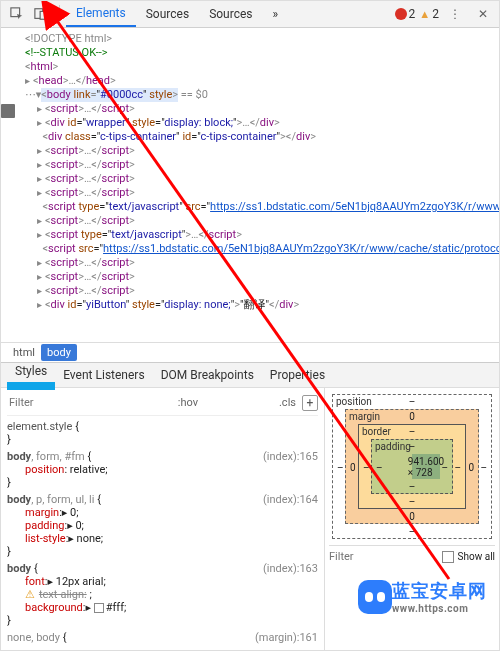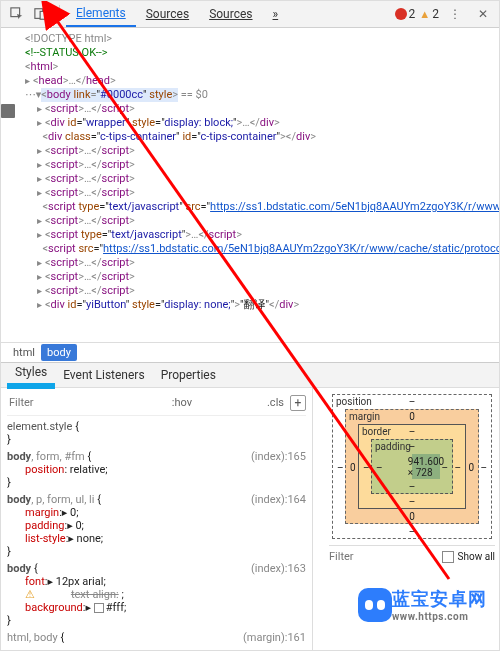--- a/index.html
+++ b/index.html
@@ -2,21 +2,21 @@
 <html><head>
 <meta charset="utf-8">
 <style>
 * { margin: 0; padding: 0; box-sizing: border-box; font-family: "Roboto", "Lucida Grande", "Segoe UI", Arial, sans-serif; }
 body { background: #fff; width: 500px; height: 651px; font-size: 12px; color: #222; position: relative; overflow: hidden; border: 1px solid #ddd;}
 
 .toolbar { display: flex; align-items: center; height: 27px; background: #f3f3f3; border-bottom: 1px solid #d0d0d0; padding: 0 4px; user-select: none;}
 .tb-icon { width: 20px; height: 20px; display: flex; align-items: center; justify-content: center; margin: 0 2px; color: #606060;}
 .tb-sep { width: 1px; height: 18px; background: #ccc; margin: 0 6px;}
 .tabs { display: flex; align-items: stretch; height: 100%; }
-.tab { padding: 0 10px; display: flex; align-items: center; color: #333; cursor: default; text-decoration: underline; }
+.tab { padding: 0 10px; display: flex; align-items: center; color: #333; cursor: default; }
 .tab.active { color: #1a73e8; border-bottom: 2px solid #1a73e8; }
 .tb-right { margin-left: auto; display: flex; align-items: center; gap: 4px; color: #606060;}
 .badge-err { color:#d23c35; display:flex; align-items:center; gap:2px;}
 .badge-err::before { content:""; width:12px; height:12px; border-radius:50%; background:#d93025; display:inline-block; line-height:12px; }
 .badge-err span { color:#333; }
 .badge-warn { color:#333; display:flex; align-items:center; gap:2px;}
 .badge-warn::before { content:"▲"; color:#e9a13b; font-size:11px; }
 
 .elements-view { padding: 4px 0 4px 12px; height: 314px; overflow: hidden; font-family: Menlo, Consolas, monospace; font-size: 11px; line-height: 14px; color:#222; position:relative;}
 .line { white-space: nowrap; }
@@ -33,36 +33,36 @@
 .comment { color:#0c7b0c; }
 .eq0 { color:#888; }
 .gutter-flash { position:absolute; left:0; top:76px; width:14px; height:14px; background:#707070; border-radius:1px;}
 
 .crumb { height: 20px; background:#fff; border-top:1px solid #ddd; display:flex; align-items:center; padding-left:6px; font-size:11px;}
 .crumb .c { padding:2px 6px; color:#555; }
 .crumb .c.sel { background:#3879d9; color:#fff; border-radius:2px; }
 
 .pane-header { display:flex; align-items:center; height:26px; border-top:1px solid #ccc; background:#f3f3f3; padding:0 6px; border-bottom:1px solid #ddd;}
 .pane-tab { padding:4px 8px; color:#333; }
-.pane-tab.active { border-bottom:6px solid #0ea5e9; }
-
-.lower { display:flex; height: calc(651px - 27px - 314px - 20px - 26px - 1px); gap: 12px; }
+.pane-tab.active { border-bottom:8px solid #0ea5e9; }
+
+.lower { display:flex; height: calc(651px - 27px - 314px - 20px - 26px - 1px); }
 .styles-pane { flex:1; border-right:1px solid #ddd; padding:4px 6px; font-family: Menlo, Consolas, monospace; font-size:11px; overflow:hidden;}
 .filter-row { display:flex; align-items:center; gap:6px; border-bottom:1px solid #eee; padding:2px 0 4px 0; font-family: inherit;}
 .filter-row input { border:none; font-size:11px; color:#888; padding:2px 2px; width:90px; outline:none;}
 .hov, .cls { color:#666; margin-left:auto;}
 .plus-btn { width:16px; height:16px; border:1px solid #999; border-radius:2px; display:flex; align-items:center; justify-content:center; font-size:12px; color:#555;}
 .rule { margin:4px 0 2px 0; }
 .selector { color:#555; }
 .brace { color:#222; }
 .ruleline { padding-left:18px; }
 .prop { color:#c80000; }
 .val { }
 .link-src { float:right; color:#888; }
-.disabled-rule { text-decoration: line-through; color:#888;margin-left:32px;}
+.disabled-rule { text-decoration: line-through; color:#888;}
 .warn-tri::before { content:"⚠"; color:#e4a028; margin-right:4px; font-size:11px;}
 .swatch { display:inline-block; width:10px; height:10px; border:1px solid #888; background:#fff; vertical-align:middle; margin-right:2px;}
 .grey { color:#888; }
 
 .side-pane { width:174px; padding:4px; font-size:10px;}
 .boxmodel { width:160px; height:145px; position:relative; margin:2px auto 4px auto;}
 .bm-layer { position:absolute; display:flex; align-items:flex-start; justify-content:center; font-size:10px;}
 .bm-pos { left:0; top:0; right:0; bottom:0; border:1px dashed #666; }
 .bm-margin { left:13px; top:15px; right:13px; bottom:15px; background:#f9ce9e; border:1px dashed #666;}
 .bm-border { left:26px; top:30px; right:26px; bottom:30px; background:#fddb9b; border:1px solid #555;}
@@ -70,21 +70,21 @@
 .bm-content { left:52px; top:60px; right:52px; bottom:60px; background:#8db07f; display:flex; align-items:center; justify-content:center;margin-left:28px;}
 .lbl { position:absolute; top:1px; left:3px; color:#333;}
 .num-t { position:absolute; top:1px; left:50%; transform:translateX(-50%);}
 .num-b { position:absolute; bottom:1px; left:50%; transform:translateX(-50%);}
 .num-l { position:absolute; top:50%; left:4px; transform:translateY(-50%);}
 .num-r { position:absolute; top:50%; right:4px; transform:translateY(-50%);}
 .side-filter { display:flex; align-items:center; border-top:1px solid #ddd; margin-top:6px; padding-top:4px;}
 .side-filter input { border:none; font-size:11px; color:#888; width:80px;}
 .chk { width:12px; height:12px; border:1px solid #888; margin-left:auto; margin-right:4px;}
 
-.logo-overlay { position:absolute; right:12px; bottom:28px; display:flex; align-items:center; }
+.logo-overlay { position:absolute; right:12px; bottom:36px; display:flex; align-items:center; }
 .logo-bubble { width:34px; height:34px; background:#2d7dfc; border-radius:10px; display:flex; align-items:center; justify-content:center;}
 .eyes { display:flex; gap:4px;}
 .eye { width:8px; height:10px; background:#fff; border-radius:4px;}
 .logo-text { font-family:"Microsoft YaHei", sans-serif; font-size:18px; font-weight:bold;}
 .logo-text .cn { color:#2d7dfc; letter-spacing:1px;}
 .logo-text .url { font-size:10px; color:#777; text-decoration:none; display:block; letter-spacing:0.5px;}
 
 .red-arrow { position:absolute; pointer-events:none; z-index:100;}
 </style>
 </head>
@@ -147,20 +147,21 @@
 </div>
 
 <div class="crumb">
   <span class="c">html</span>
   <span class="c sel">body</span>
 </div>
 
 <div class="pane-header">
   <span class="pane-tab active">Styles</span>
   <span class="pane-tab">Event Listeners</span>
+  <span class="pane-tab">DOM Breakpoints</span>
   <span class="pane-tab">Properties</span>
 </div>
 
 <div class="lower">
 
   <div class="styles-pane">
     <div class="filter-row">
       <input placeholder="Filter" style="">
       <span class="hov">:hov</span>
       <span class="cls">.cls</span>
@@ -192,21 +193,21 @@
       <span class="link-src">(index):163</span>
       <span class="selector"><b>body</b></span> <span class="brace">{</span><br>
       <div class="ruleline"><span class="prop">font</span>:▸ <span>12px arial</span>;</div>
       <div class="ruleline warn-tri"><span class="disabled-rule"><span>text-align</span>:</span> <span>;</span></div>
       <div class="ruleline"><span class="prop">background</span>:▸ <span class="swatch"></span><span>#fff</span>;</div>
       <span class="brace">}</span>
     </div>
 
     <div class="rule">
       <span class="link-src">(margin):161</span>
-      <span class="selector grey">html, body</span> <span class="brace">{</span>
+      <span class="selector grey">none, body</span> <span class="brace">{</span>
     </div>
   </div>
 
   <div class="side-pane">
     <div class="boxmodel">
       <div class="bm-layer bm-pos">
         <span class="lbl">position</span>
         <span class="num-t">–</span>
           <span class="num-b">–</span>
         <span class="num-l">–</span>

